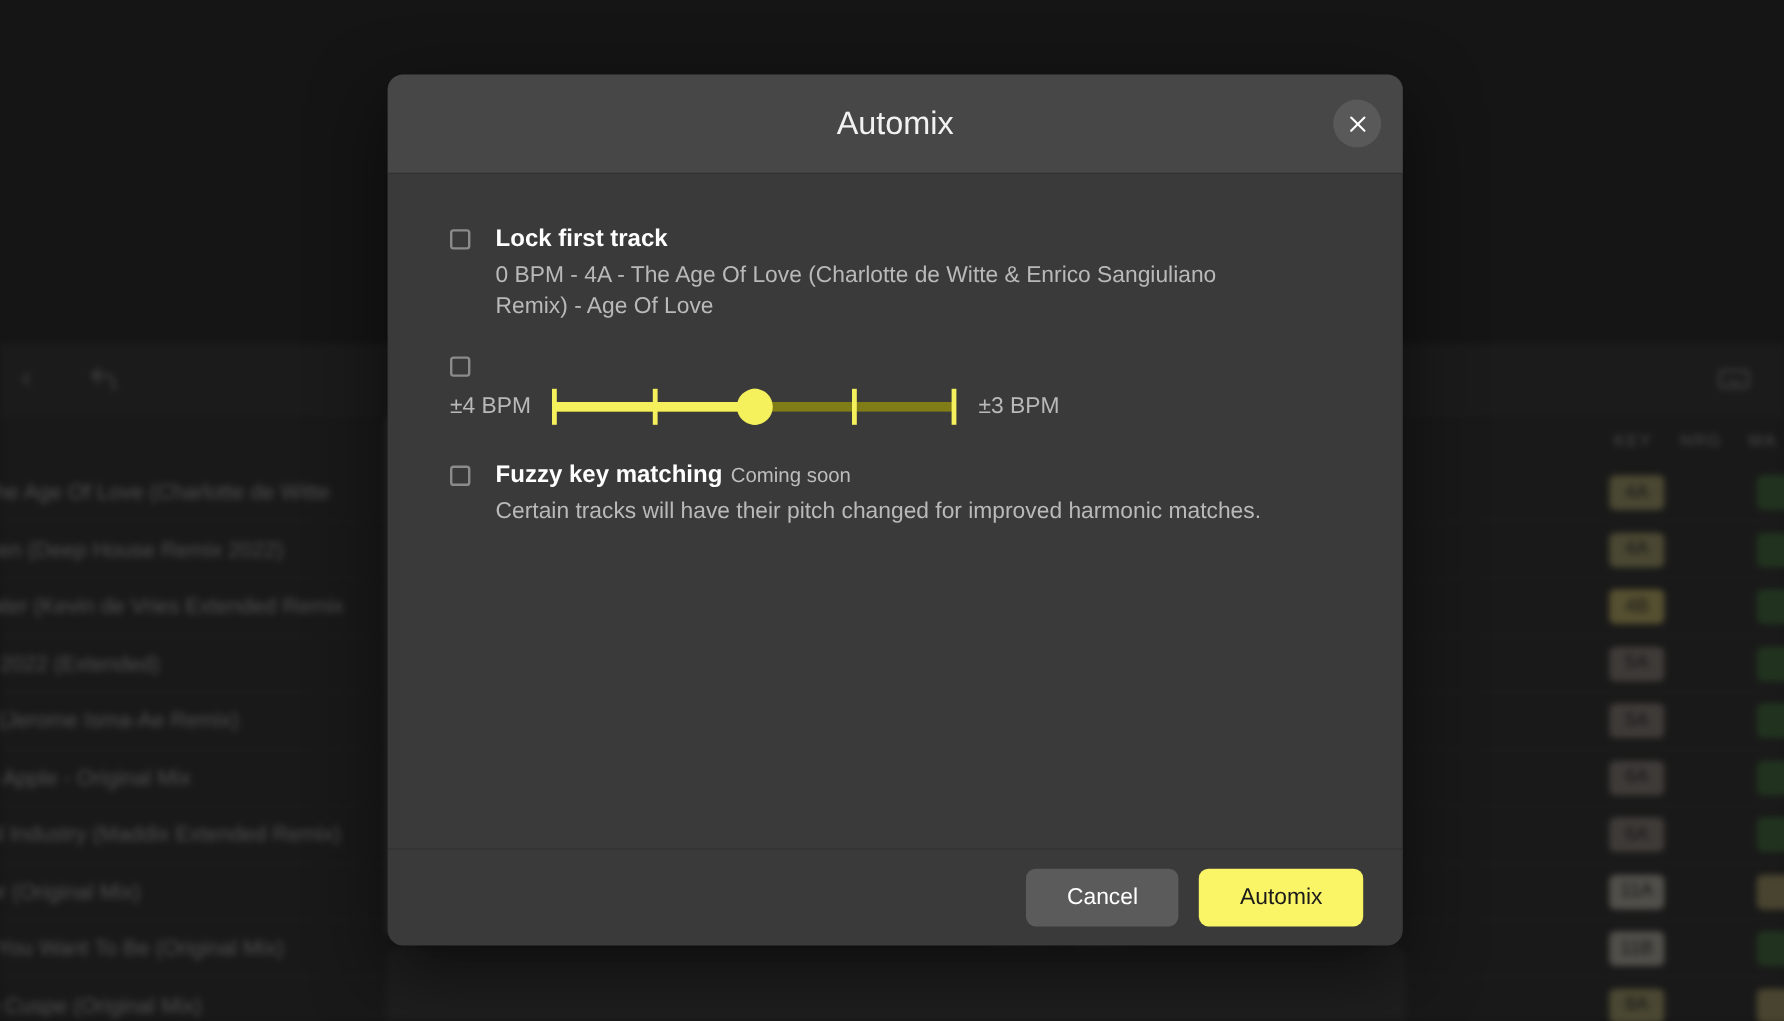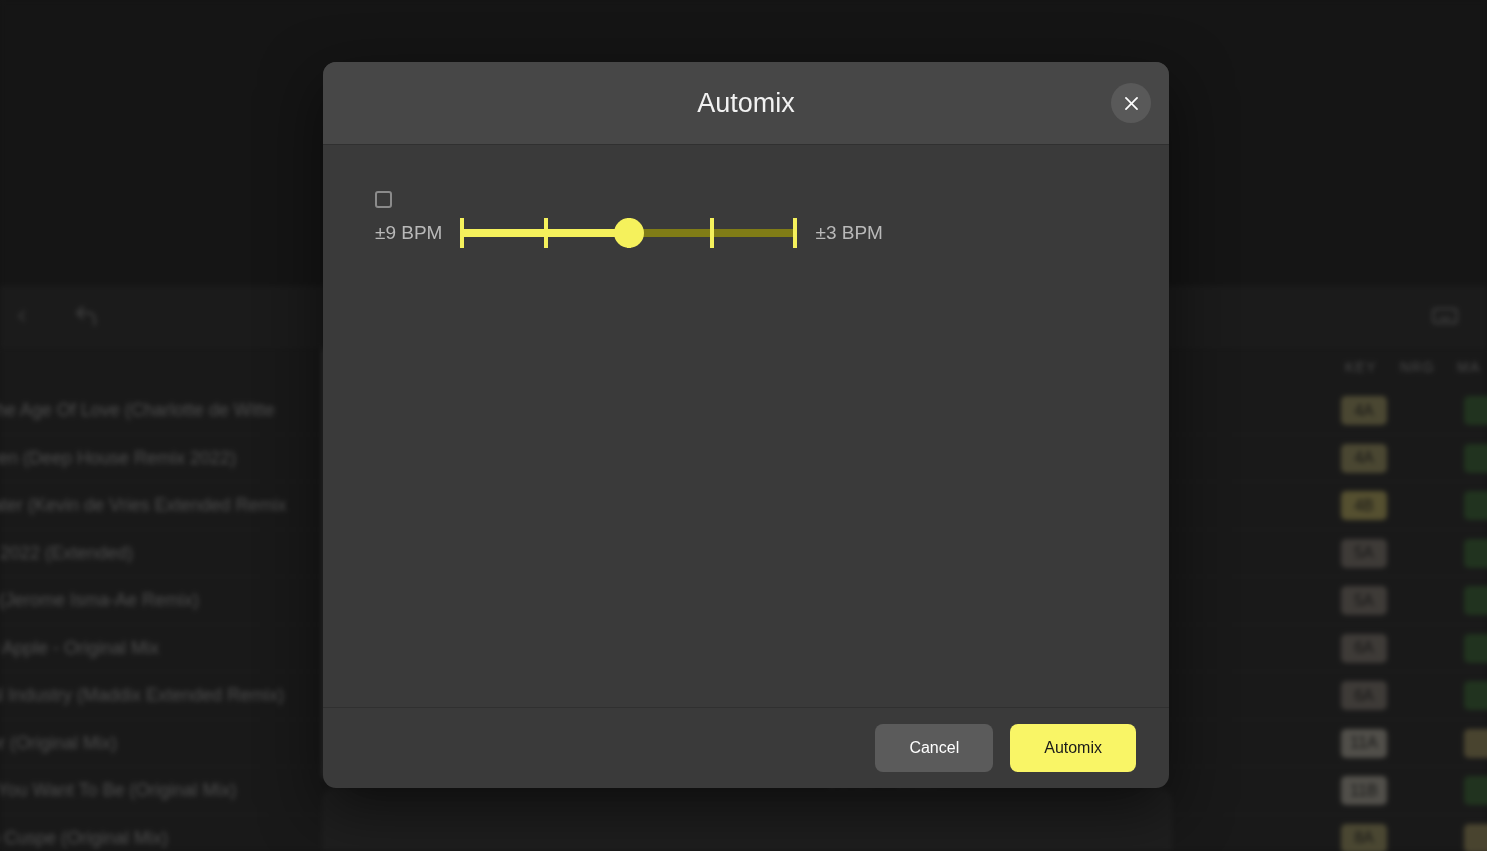--- a/index.html
+++ b/index.html
@@ -292,21 +292,21 @@
     display: flex;
     align-items: center;
     justify-content: flex-end;
     gap: 17px;
     padding: 0 33px;
   }
   .btn {
     border: none;
     border-radius: 8px;
     font-family: "Liberation Sans", sans-serif;
-    font-size: 16px;
+    font-size: 19px;
     cursor: pointer;
     padding: 0 34px;
     height: 48px;
     display: flex; align-items: center; justify-content: center;
   }
   .btn-cancel {
     background: #5b5b5b;
     color: #ffffff;
     min-width: 106px;
   }
@@ -424,45 +424,61 @@
             <line x1="5" y1="5" x2="19" y2="19"></line>
             <line x1="19" y1="5" x2="5" y2="19"></line>
           </svg>
         </span>
       </button>
     </div>
 
     <div class="modal-body">
 
 
+      <div class="opt-row">
+        <div class="checkbox"></div>
+        <div class="opt-body">
+          <div class="opt-label">Lock first track</div>
+          <div class="opt-sub">0 BPM - 4A - The Age Of Love (Charlotte de Witte &amp; Enrico Sangiuliano Remix) - Age Of Love</div>
+        </div>
+      </div>
 
       <div class="opt-row" style="margin-bottom:10px">
         <div class="checkbox"></div>
         <div class="opt-body">
         </div>
       </div>
 
 
       <div class="slider-row">
-        <div class="slider-cap">±9 BPM</div>
+        <div class="slider-cap">±4 BPM</div>
         <div class="slider" id="tolerance-slider">
           <div class="slider-track"></div>
           <div class="slider-fill" id="slider-fill" style="width: 50%;"></div>
           <div id="slider-ticks">
               <div class="slider-tick" style="left: 0%;"></div>
               <div class="slider-tick" style="left: 25%;"></div>
               <div class="slider-tick" style="left: 50%;"></div>
               <div class="slider-tick" style="left: 75%;"></div>
               <div class="slider-tick" style="left: 100%;"></div>
             </div>
           <div class="slider-thumb" id="slider-thumb" style="left: 50%;"></div>
         </div>
         <div class="slider-cap">±3 BPM</div>
       </div>
 
+      <div class="opt-row">
+        <div class="checkbox"></div>
+        <div class="opt-body">
+          <div class="opt-label">
+            <span>Fuzzy key matching</span><span class="opt-badge">Coming soon</span>
+          </div>
+          <div class="opt-sub">Certain tracks will have their pitch changed for improved harmonic matches.</div>
+        </div>
+      </div>
 
     </div>
 
     <div class="modal-footer">
       <button class="btn btn-cancel">Cancel</button>
       <button class="btn btn-primary">Automix</button>
     </div>
 
   </div>
 </div>

